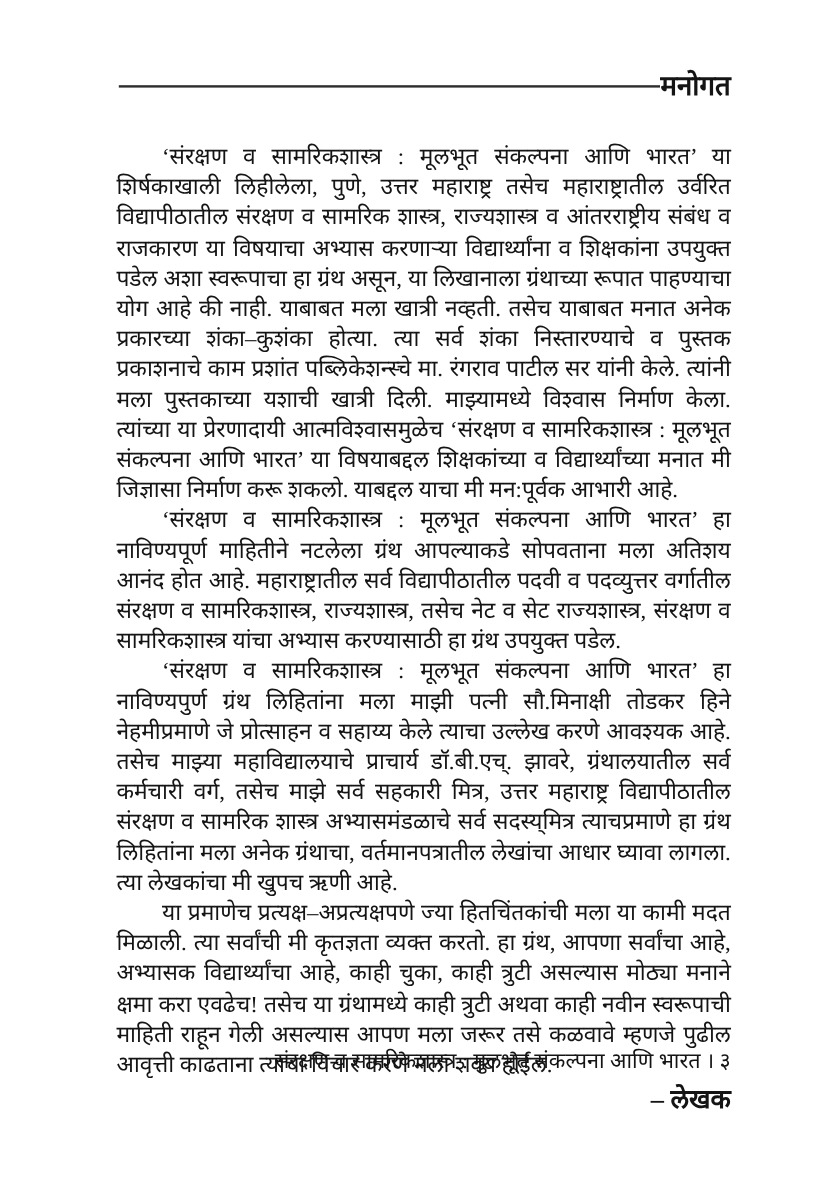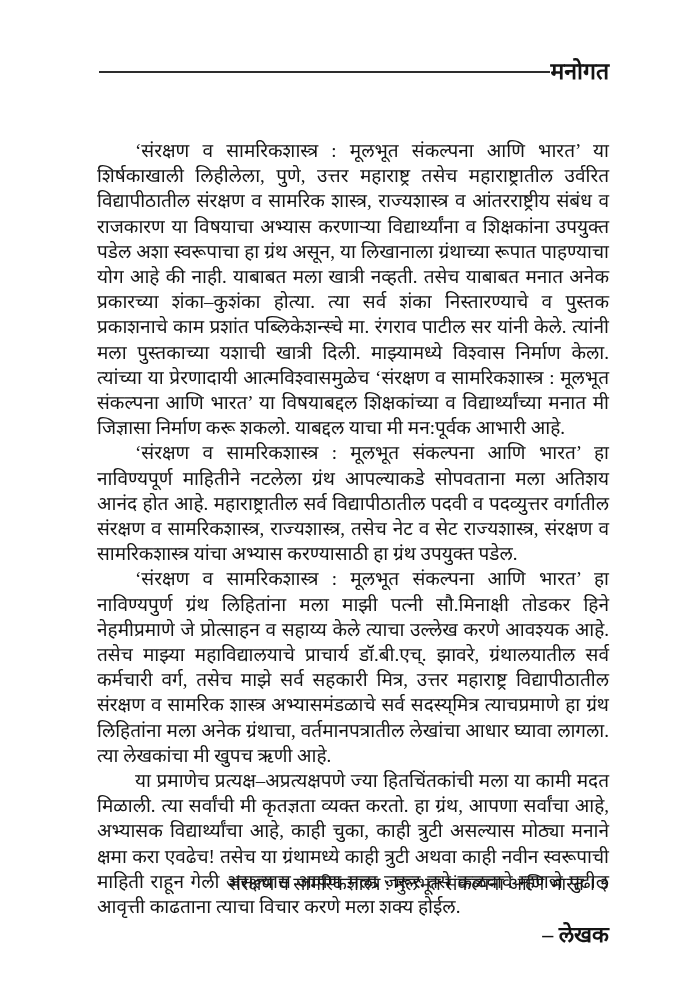--- a/index.html
+++ b/index.html
@@ -31,21 +31,21 @@
   }
   .header-title {
     margin: 0;
     font-size: 23px;
     font-weight: bold;
     line-height: 1.2;
     white-space: nowrap;
   }
   .body-text {
     position: absolute;
-    top: 138px;
+    top: 119px;
     left: 97px;
     width: 512px;
     font-size: 19px;
     line-height: 25.2px;
     text-align: justify;
   }
   .para {
     margin: 0;
     text-indent: 38px;
   }

